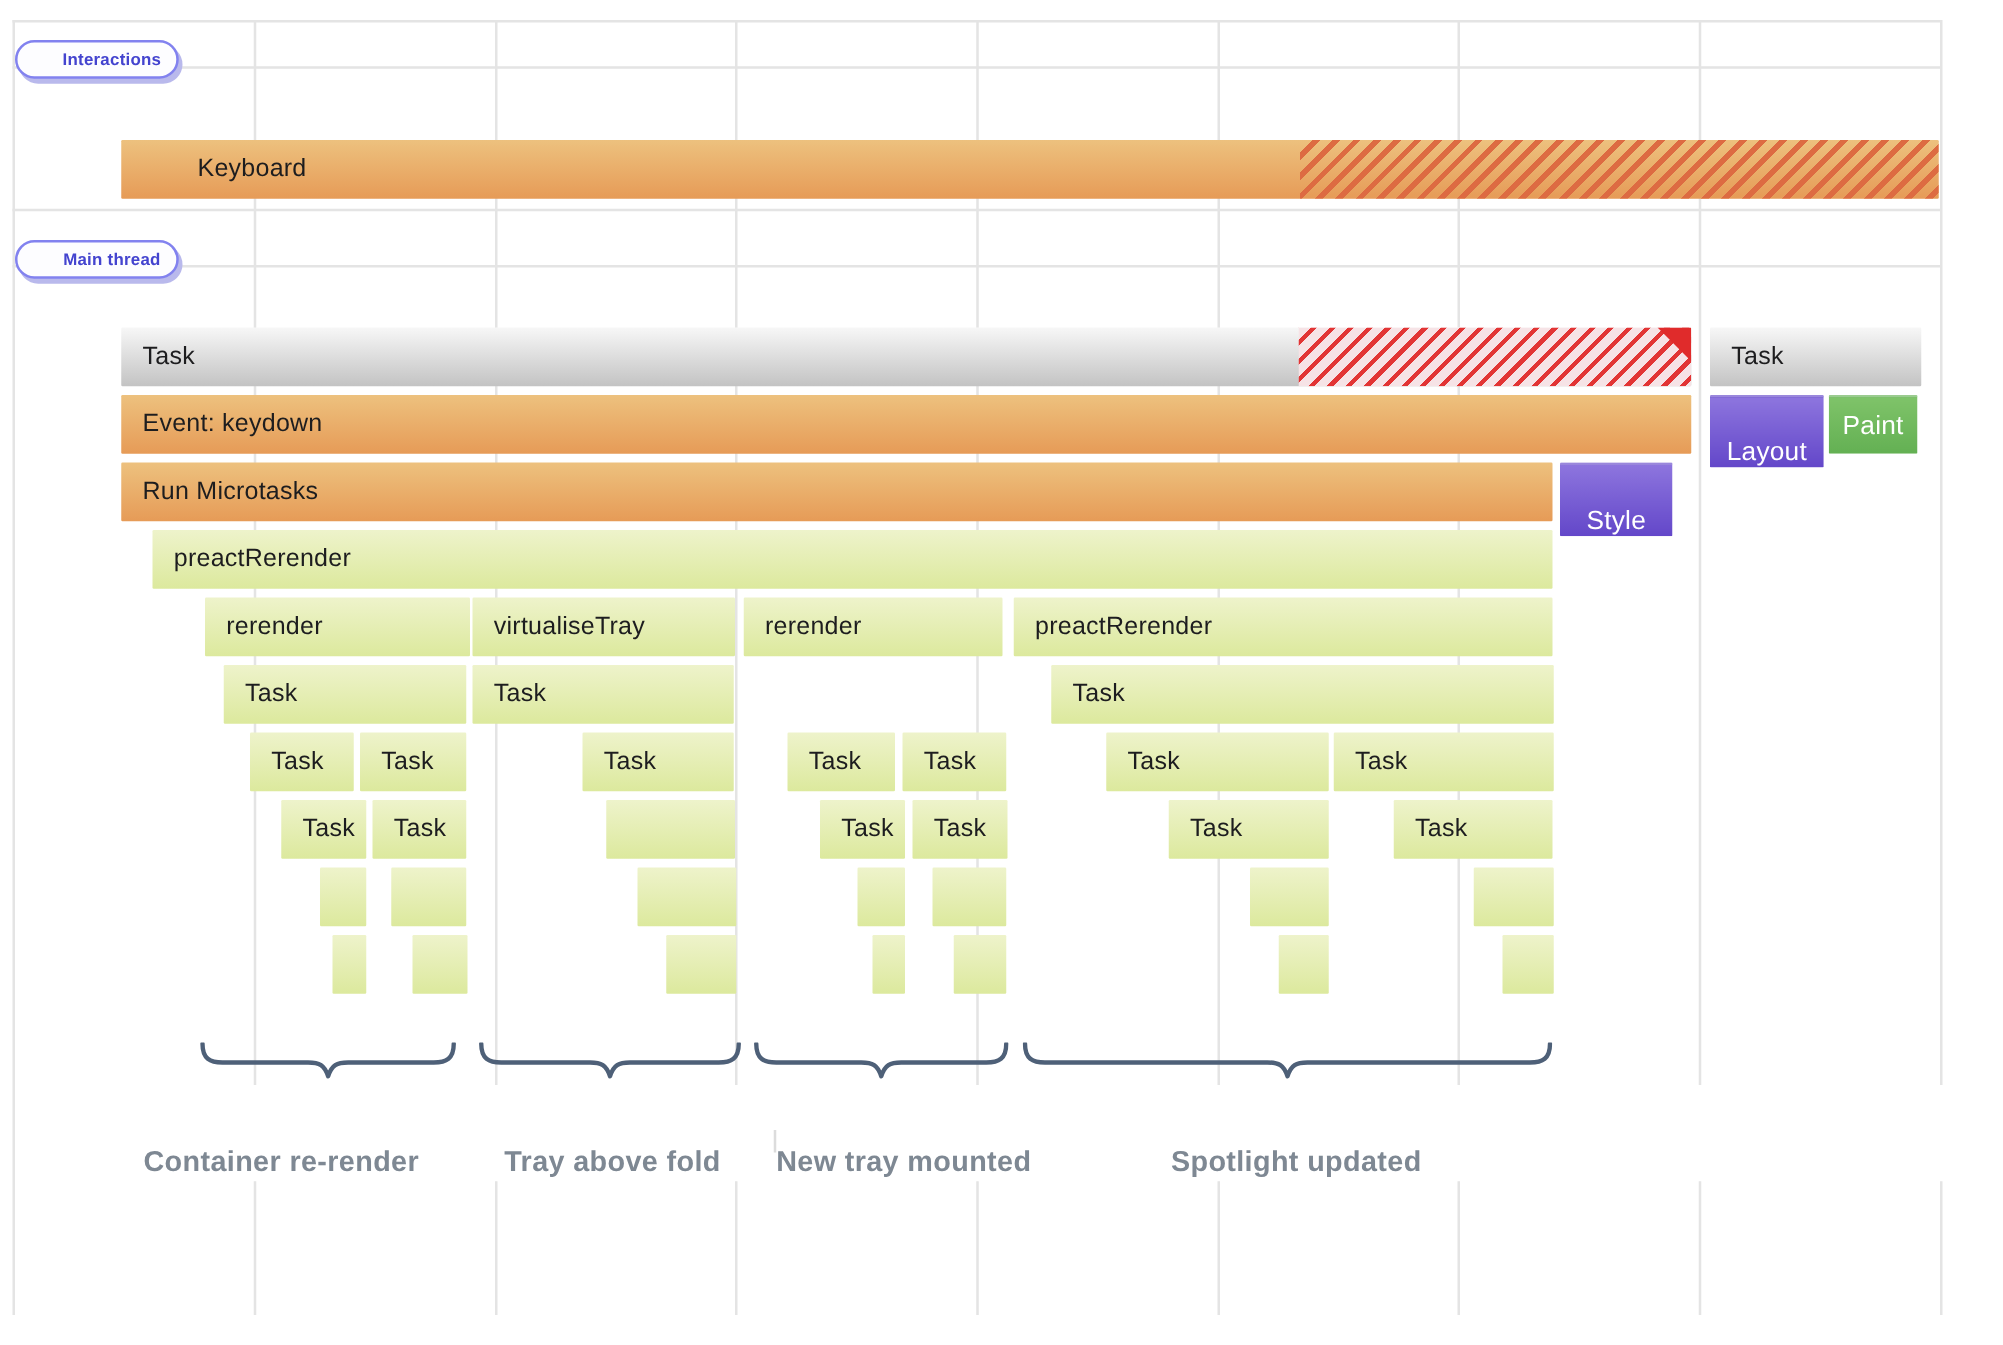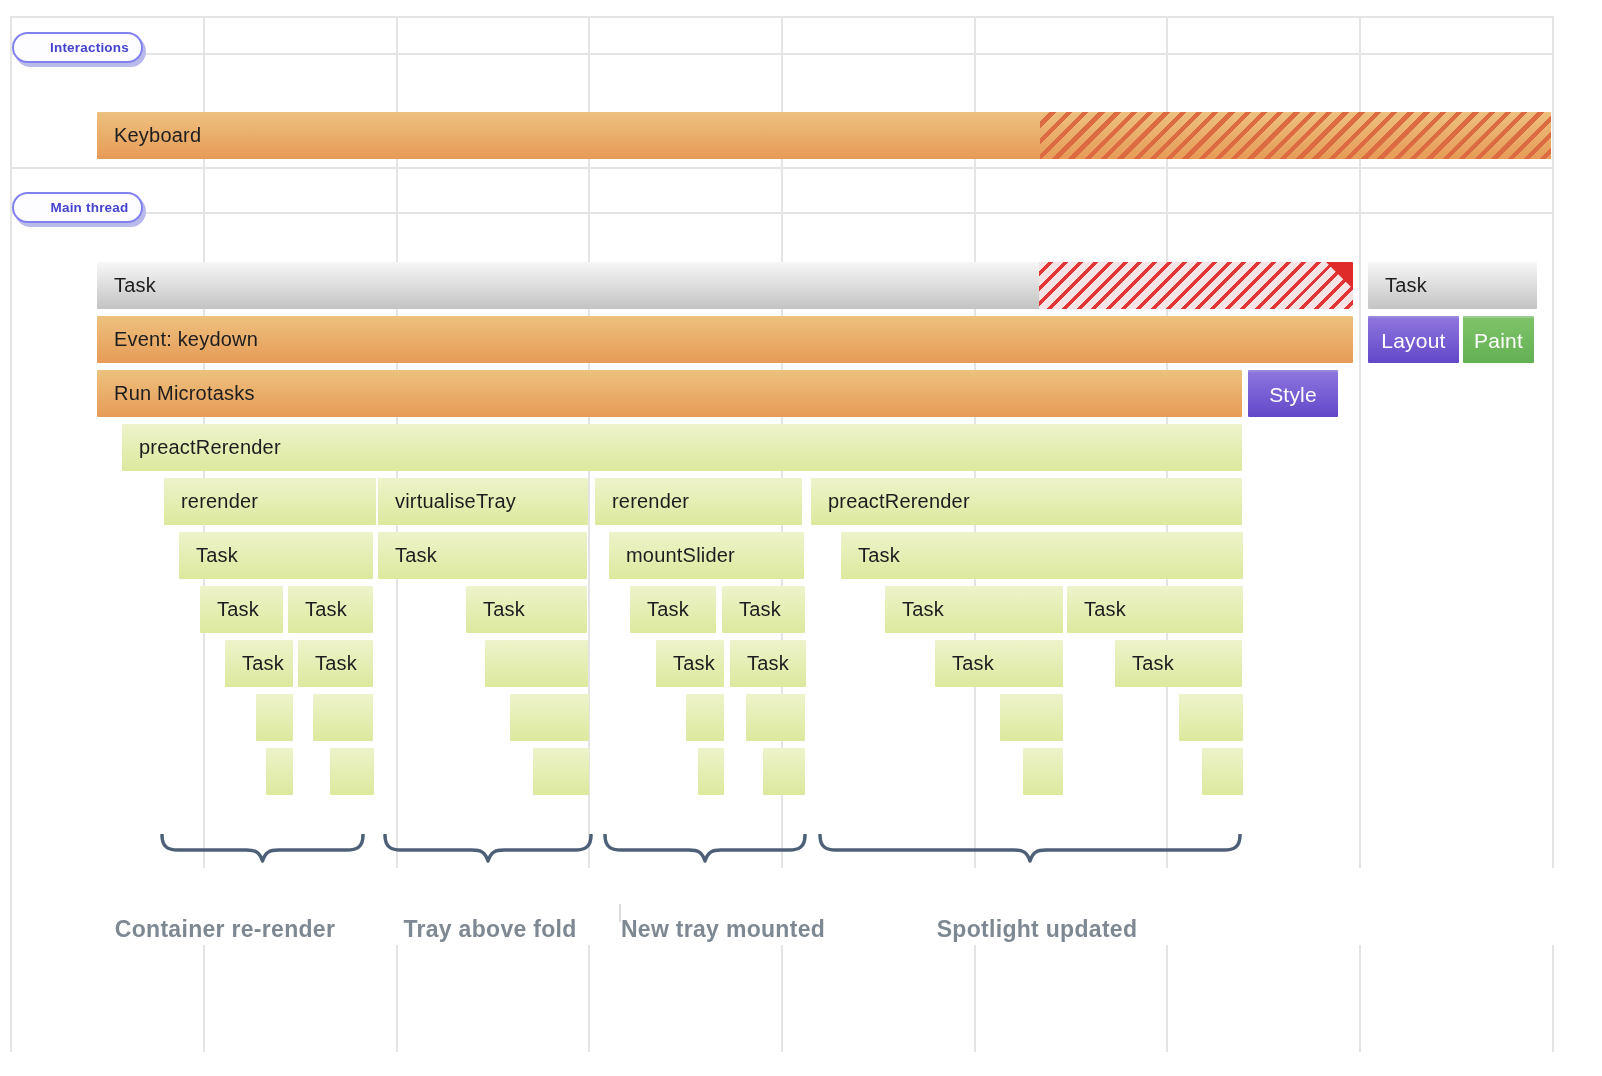--- a/index.html
+++ b/index.html
@@ -73,45 +73,45 @@
     <div class="vline" style="left: 1166px; top: 945px; height: 107px;"></div>
     <div class="vline" style="left: 1359px; top: 16px; height: 852px;"></div>
     <div class="vline" style="left: 1359px; top: 945px; height: 107px;"></div>
     <div class="vline" style="left: 1552px; top: 16px; height: 852px;"></div>
     <div class="vline" style="left: 1552px; top: 945px; height: 107px;"></div>
     <div class="hline" style="top: 16px;"></div>
     <div class="hline" style="top: 53px;"></div>
     <div class="hline" style="top: 167px;"></div>
     <div class="hline" style="top: 212px;"></div>
     <div class="tick" style="left: 619px; top: 904px; height: 18px;"></div>
-    <div class="bar orange" style="left: 97px; top: 112px; width: 1454px; height: 47px;">
+    <div class="bar orange" style="left: 97px; top: 112px; width: 1454px; height: 47px; padding-left: 44px;">
       <span class="bar-label">Keyboard</span>
       <div class="hatch hatch-orange" style="left: 943px;"></div>
     </div>
     <div class="bar gray" style="left: 97px; top: 262px; width: 1256px; height: 47px;">
       <span class="bar-label">Task</span>
       <div class="hatch hatch-red" style="left: 942px;"></div>
       <div class="corner-triangle"></div>
     </div>
     <div class="bar gray" style="left: 1368px; top: 262px; width: 169px; height: 47px;">
       <span class="bar-label">Task</span>
     </div>
     <div class="bar orange" style="left: 97px; top: 316px; width: 1256px; height: 47px;">
       <span class="bar-label">Event: keydown</span>
     </div>
-    <div class="bar purple" style="left: 1368px; top: 316px; width: 91px; height: 47px;">
+    <div class="bar purple" style="left: 1368px; top: 316px; width: 91px; height: 58px; align-items: flex-end;">
       <span class="bar-label">Layout</span>
     </div>
     <div class="bar paint" style="left: 1463px; top: 316px; width: 71px; height: 47px;">
       <span class="bar-label">Paint</span>
     </div>
     <div class="bar orange" style="left: 97px; top: 370px; width: 1145px; height: 47px;">
       <span class="bar-label">Run Microtasks</span>
     </div>
-    <div class="bar purple" style="left: 1248px; top: 370px; width: 90px; height: 47px;">
+    <div class="bar purple" style="left: 1248px; top: 370px; width: 90px; height: 59px; align-items: flex-end;">
       <span class="bar-label">Style</span>
     </div>
     <div class="bar green" style="left: 122px; top: 424px; width: 1120px; height: 47px;">
       <span class="bar-label">preactRerender</span>
     </div>
     <div class="bar green" style="left: 378px; top: 478px; width: 210px; height: 47px;">
       <span class="bar-label">virtualiseTray</span>
     </div>
     <div class="bar green" style="left: 164px; top: 478px; width: 212px; height: 47px;">
       <span class="bar-label">rerender</span>
@@ -120,23 +120,20 @@
       <span class="bar-label">rerender</span>
     </div>
     <div class="bar green" style="left: 811px; top: 478px; width: 431px; height: 47px;">
       <span class="bar-label">preactRerender</span>
     </div>
     <div class="bar green" style="left: 179px; top: 532px; width: 194px; height: 47px;">
       <span class="bar-label">Task</span>
     </div>
     <div class="bar green" style="left: 378px; top: 532px; width: 209px; height: 47px;">
       <span class="bar-label">Task</span>
-    </div>
-    <div class="bar green" style="left: 609px; top: 532px; width: 195px; height: 47px;">
-      <span class="bar-label">mountSlider</span>
     </div>
     <div class="bar green" style="left: 841px; top: 532px; width: 402px; height: 47px;">
       <span class="bar-label">Task</span>
     </div>
     <div class="bar green" style="left: 200px; top: 586px; width: 83px; height: 47px;">
       <span class="bar-label">Task</span>
     </div>
     <div class="bar green" style="left: 288px; top: 586px; width: 85px; height: 47px;">
       <span class="bar-label">Task</span>
     </div>

